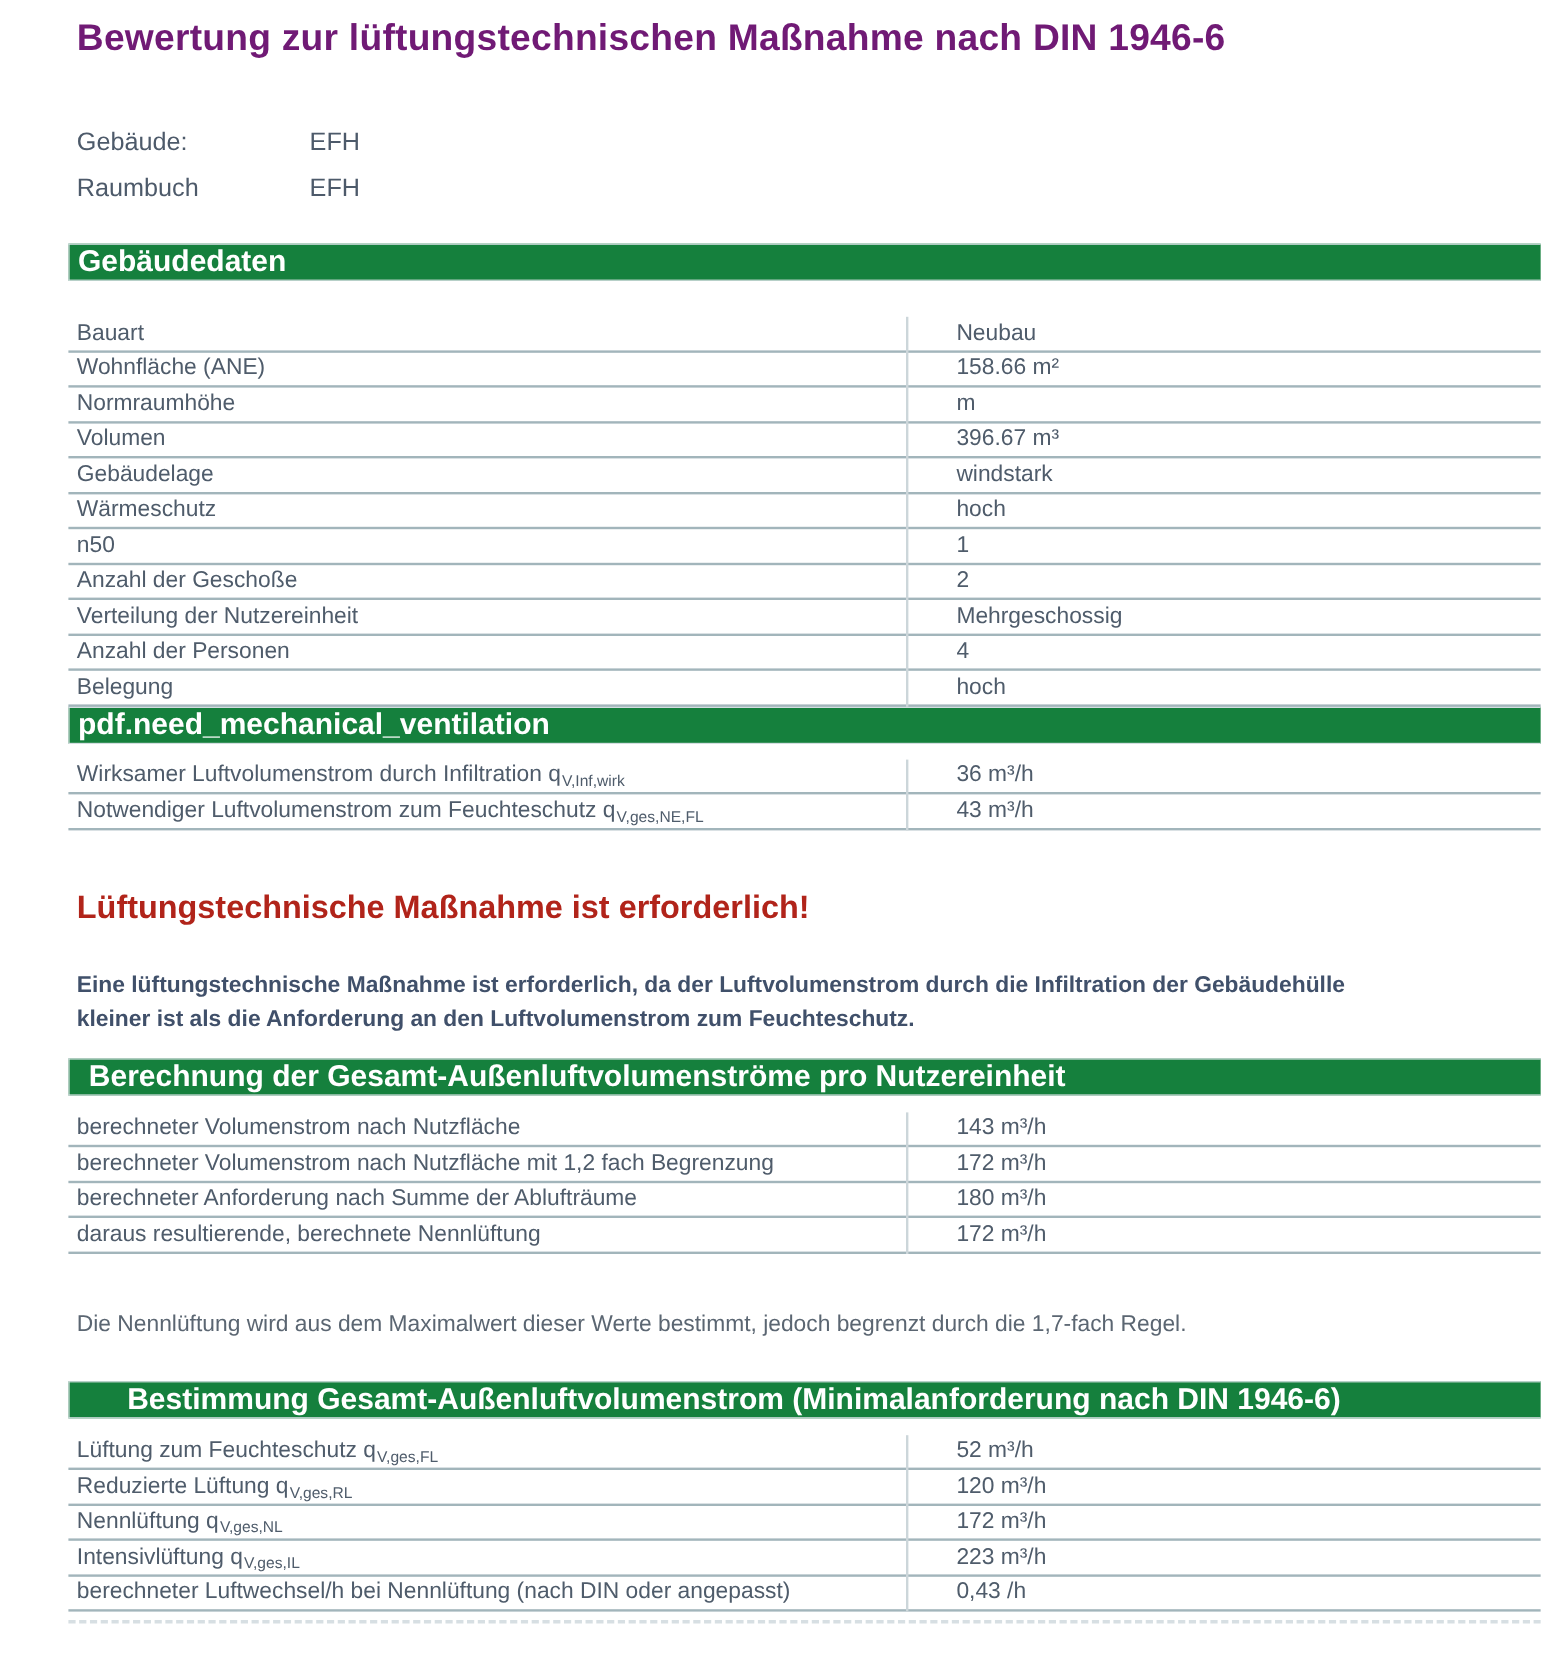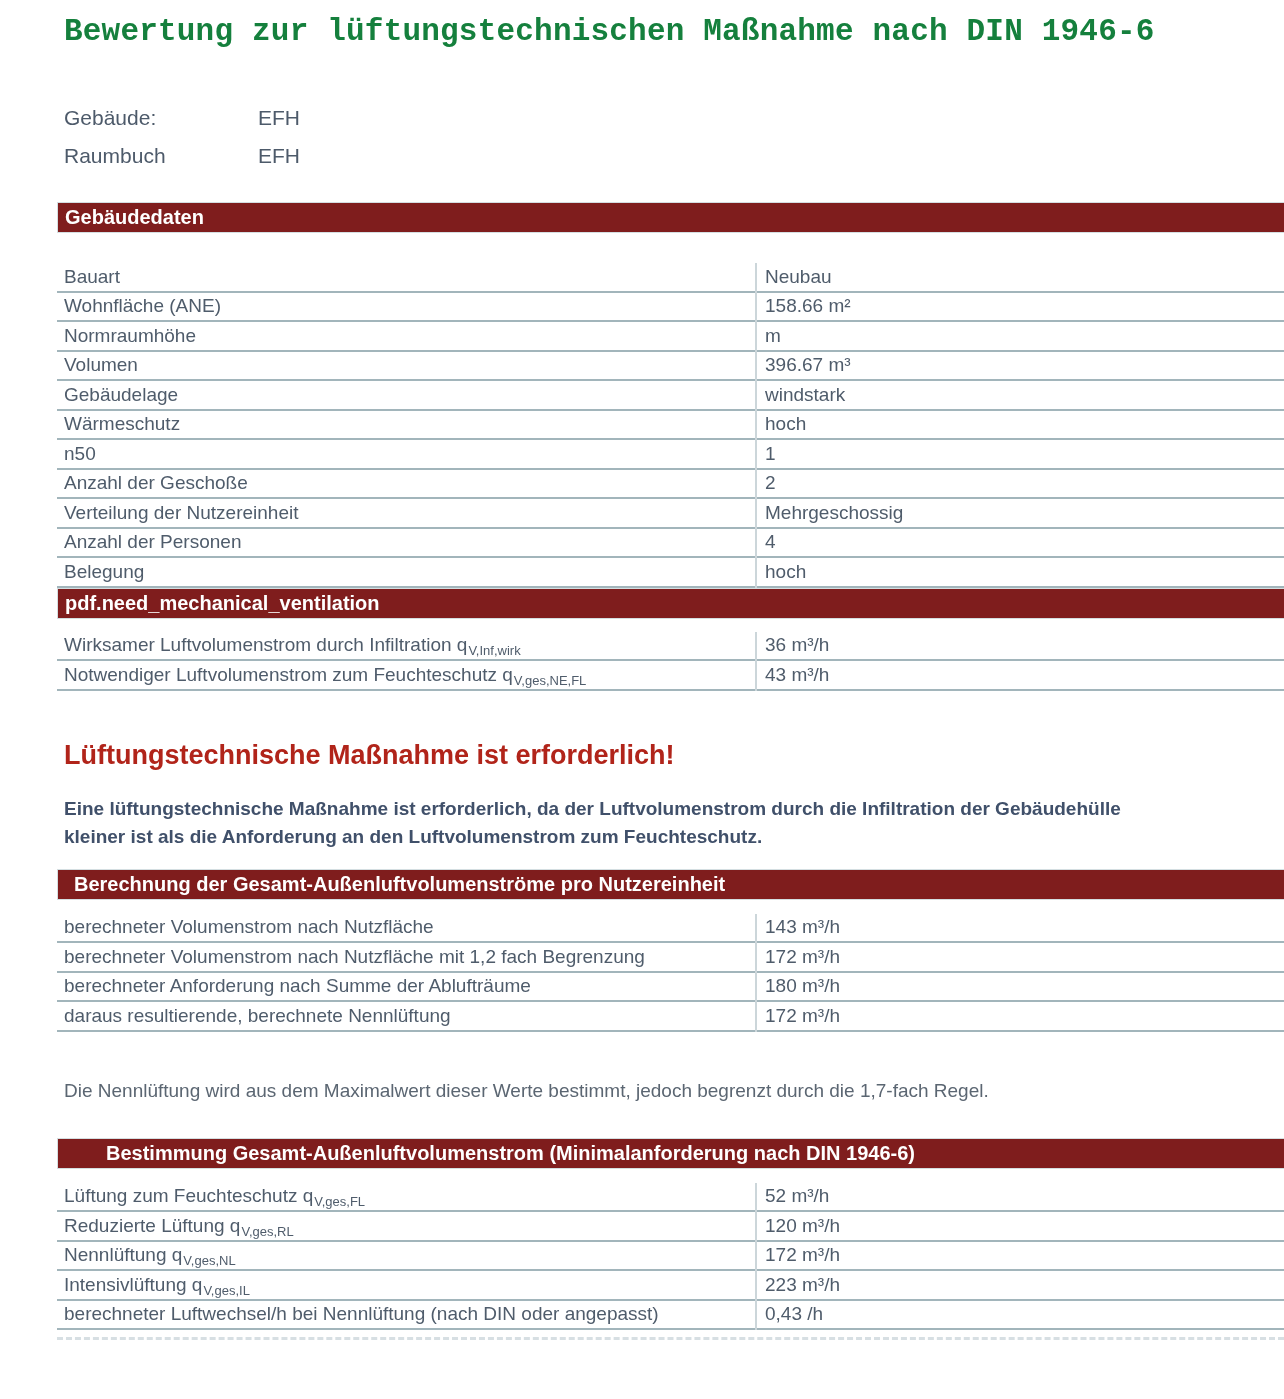--- a/index.html
+++ b/index.html
@@ -16,45 +16,44 @@
     position: relative;
   }
   .doc { width: 1284px; }
 
   
   .page-title {
     margin: 14px 0 0 64px;
     font-size: 31px;
     font-weight: bold;
     letter-spacing: 0.2px;
-    color: #15803d;
-    font-family: Liberation Mono, monospace;
+    color: #701a75;
   }
 
   
   .meta { margin: 50px 0 0 64px; }
   .meta-row {
     display: grid;
     grid-template-columns: 194px auto;
     height: 38px;
     align-items: center;
     font-size: 21px;
     color: #4d5a6a;
   }
 
   
   .bar {
     box-sizing: border-box;
     margin-left: 57px;
     width: 1227px;
     height: 31px;
     line-height: 29px;
-    background: #7f1d1d;
+    background: #15803d;
     color: #ffffff;
-    font-size: 20px;
+    font-size: 25px;
     font-weight: bold;
     padding-left: 7px;
     border-top: 1px solid #d4dee1;
     border-bottom: 1px solid #d4dee1;
     border-left: 1px solid #d4dee1;
   }
 
   
   .table {
     position: relative;
@@ -78,21 +77,21 @@
     border-bottom: 2px solid #a2b5bb;
     font-size: 19px;
     color: #4f5c6b;
   }
   .t-label {
     padding-left: 7px;
     white-space: nowrap;
   }
   .t-value {
     position: absolute;
-    left: 708px;
+    left: 740px;
     white-space: nowrap;
   }
   .sub {
     font-size: 13px;
     position: relative;
     top: 4px;
     margin-left: 1px;
   }
 
   
@@ -106,21 +105,21 @@
   .gap-table4 { margin-top: 14px; }
 
   
   .alert-heading {
     margin: 49px 0 0 64px;
     font-size: 27px;
     font-weight: bold;
     color: #b1241a;
   }
   .alert-text {
-    margin: 24px 64px 0 64px;
+    margin: 36px 64px 0 64px;
     max-width: 1120px;
     font-size: 19px;
     font-weight: bold;
     line-height: 28px;
     color: #40506a;
   }
 
   
   .note {
     margin: 48px 64px 0 64px;

